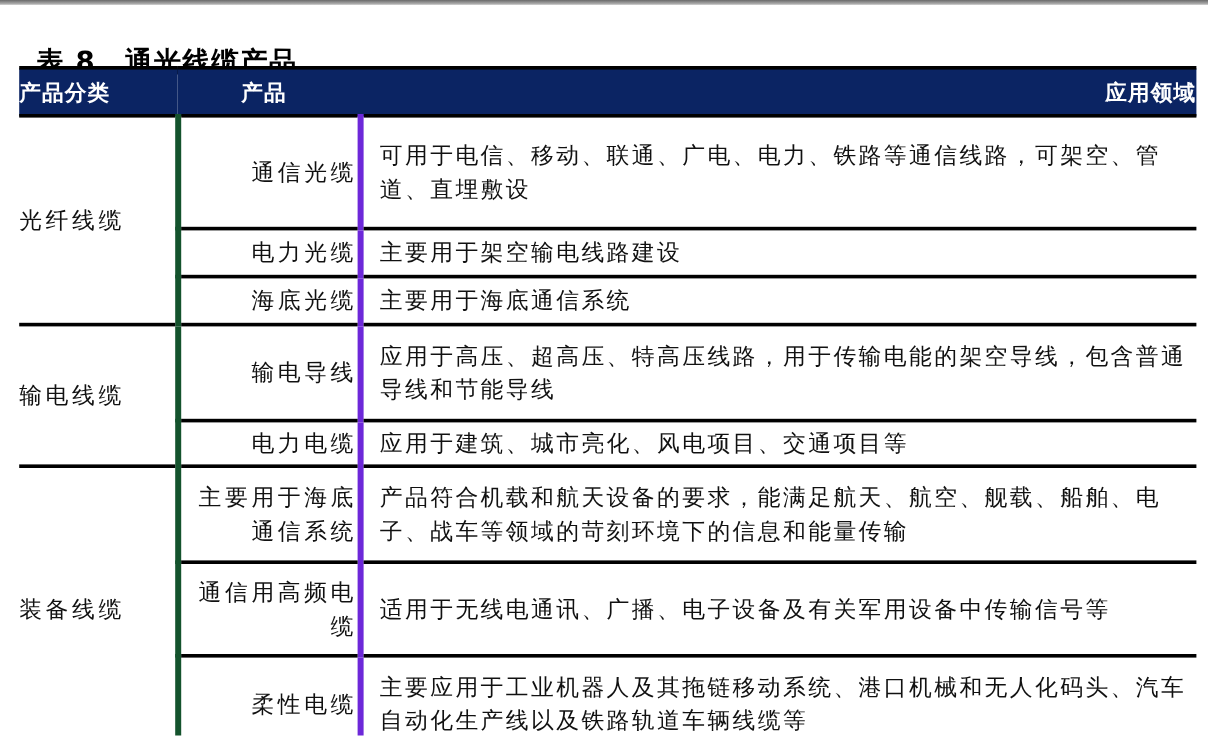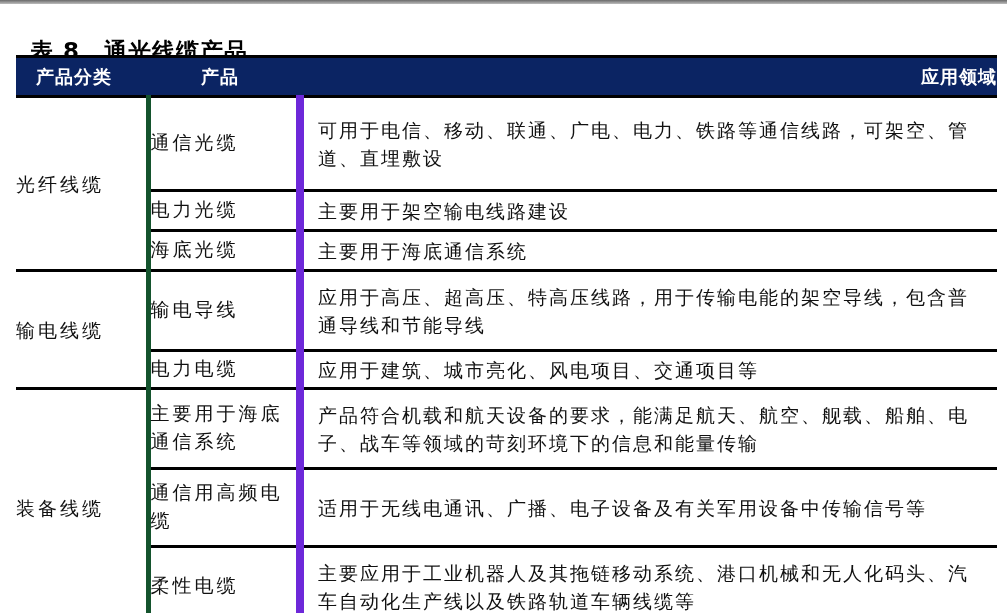--- a/index.html
+++ b/index.html
@@ -33,33 +33,33 @@
     background: #0b2463;
     color: #ffffff;
     font-family: "DejaVu Sans", "Liberation Sans", sans-serif;
     font-weight: bold;
     font-size: 18px;
     border-top: 3px solid #000;
     border-bottom: 3px solid #000;
     padding: 0;
     letter-spacing: 1px;
   }
-  thead th.h1 { text-align: left; padding-left: 20px; }
+  thead th.h1 { text-align: left; }
   thead th.h2 { text-align: left; padding-left: 53px; margin-top: 42px; }
   thead th.h3 { text-align: right; }
   tbody td {
     font-size: 19px;
     line-height: 28px;
     padding: 0;
     border-top: 3px solid #000;
     border-bottom: 3px solid #000;
     vertical-align: middle;
   }
   tbody td.cat { text-align: left; letter-spacing: 3px; border-right: 5px solid #14532d; }
-  tbody td.prod { text-align: left; letter-spacing: 3px; border-right: 8px solid #6d28d9; font-family: Liberation Mono, monospace; }
+  tbody td.prod { text-align: right; letter-spacing: 3px; border-right: 5px solid #6d28d9; }
   tbody td.app { text-align: left; padding-left: 14px; padding-right: 8px; letter-spacing: 2px; }
   tr.r1 { height: 94px; }
   tr.r2 { height: 40px; }
   tr.r3 { height: 40px; }
   tr.r4 { height: 80px; }
   tr.r5 { height: 38px; }
   tr.r6 { height: 80px; }
   tr.r7 { height: 78px; }
   tr.r8 { height: 80px; }
 </style>

